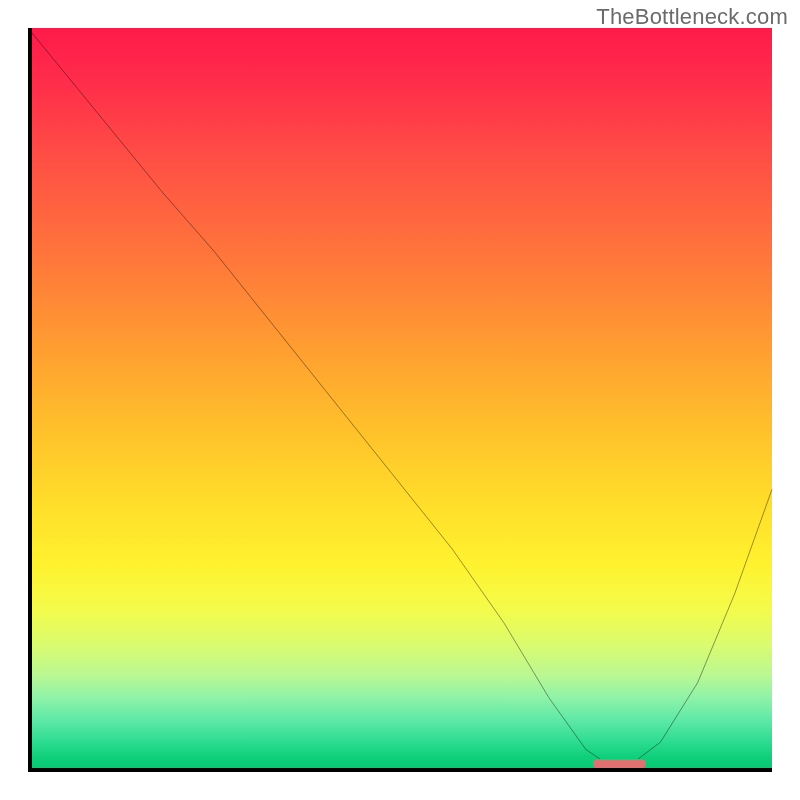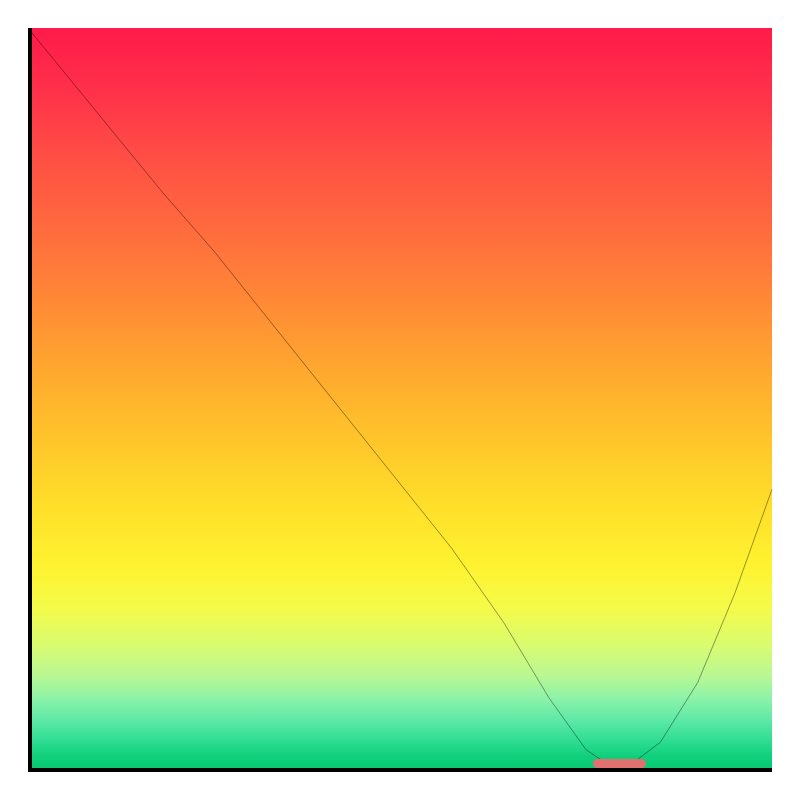--- a/index.html
+++ b/index.html
@@ -93,20 +93,21 @@
     width: 100%;
     height: 100%;
     overflow: visible;
   }
 </style>
 </head>
 <body>
 
 <div class="canvas">
 
+  <div class="watermark">TheBottleneck.com</div>
 
   <div class="plot">
 
     <div class="gradient"></div>
 
     <svg class="curve" viewBox="0 0 100 100" preserveAspectRatio="none">
       <path id="curve-path" d="M0.00 0.00 L9.00 11.00 L18.00 22.00 L25.00 30.00 L33.00 40.00 L41.00 50.00 L49.00 60.00 L57.00 70.00 L64.00 80.00 L70.00 90.00 L75.00 97.00 L78.00 99.00 L81.00 99.00 L85.00 96.00 L90.00 88.00 L95.00 76.00 L100.00 62.00" fill="none" stroke="#000" stroke-width="0.4" vector-effect="non-scaling-stroke"></path>
     </svg>
 
     <div id="marker" class="marker" style="left: 76%; width: 7%; bottom: 0.6%; background: rgb(225, 113, 113);"></div>

